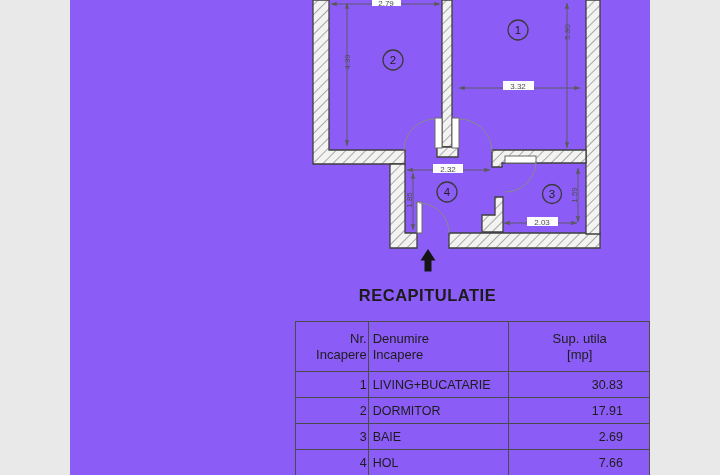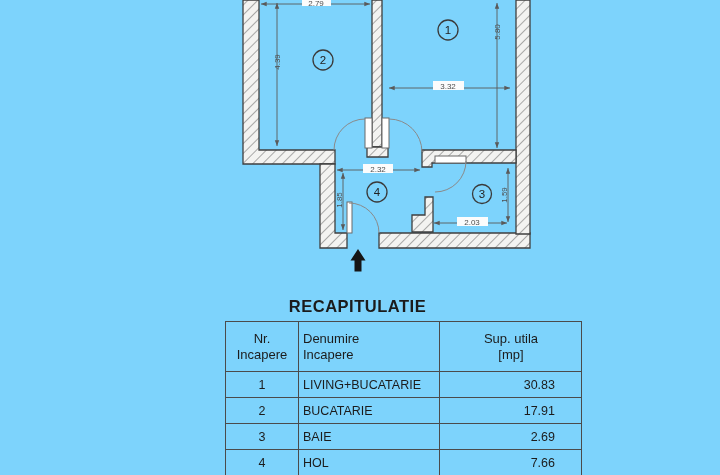--- a/index.html
+++ b/index.html
@@ -1,41 +1,41 @@
 <!DOCTYPE html>
 <html><head>
 <meta charset="utf-8">
 <style>
   html,body{margin:0;padding:0;background:#e9e9e9;}
   .page{
-    position:relative;width:720px;height:475px;margin:0 auto;
-    background:#7dd3fc;overflow:hidden;
+    position:relative;width:580px;height:475px;margin:0 auto;
+    background:#8b5cf6;overflow:hidden;
     font-family:"Liberation Sans","DejaVu Sans",sans-serif;
     color:#1f1f1f;
   }
   .plan-svg{position:absolute;left:0;top:0;}
   .wall{fill:url(#hatch);stroke:#3f3f3f;stroke-width:1.3;}
   .leaf{fill:#ffffff;stroke:#6b6b6b;stroke-width:1;}
   .arc{fill:none;stroke:#8a8a8a;stroke-width:1;}
   .dim{stroke:#5a5a5a;stroke-width:0.9;}
   .dimtxt{fill:#4e4e4e;font-size:8px;font-family:"Liberation Sans",sans-serif;}
   .dimbg{fill:#fcfcfc;}
   .roomcirc{fill:none;stroke:#3a3a3a;stroke-width:1.3;}
   .roomnum{fill:#222;font-size:11.5px;font-family:"Liberation Sans",sans-serif;text-anchor:middle;}
   .recap-title{
-    position:absolute;left:250px;top:297px;width:215px;
+    position:absolute;left:250px;top:286px;width:215px;
     text-align:center;font-size:16.5px;font-weight:700;letter-spacing:.5px;color:#1b1b1b;
   }
   table.recap{
     position:absolute;left:225px;top:321px;
     border-collapse:collapse;table-layout:fixed;
     font-size:12.5px;color:#1c1c1c;
   }
   table.recap td{border:1.2px solid #4b4b4b;overflow:hidden;white-space:nowrap;}
-  .c-nr{width:70px;text-align:center;}
+  .c-nr{width:70px;text-align:right;}
   .c-name{width:135px;text-align:left;padding-left:4px;}
   .c-area{width:114px;text-align:right;padding-right:26px;margin-left:30px;}
   .hdr td{height:47px;font-size:13px;line-height:1.2;vertical-align:middle;}
   .hdr .c-area{text-align:center;padding-right:0;}
   .row td{height:23px;}
 </style>
 </head>
 <body>
 
 <div class="page">
@@ -131,21 +131,21 @@
           <div>[mp]</div>
         </td>
       </tr>
       <tr class="row">
         <td class="c-nr">1</td>
         <td class="c-name">LIVING+BUCATARIE</td>
         <td class="c-area">30.83</td>
       </tr>
       <tr class="row">
         <td class="c-nr">2</td>
-        <td class="c-name">BUCATARIE</td>
+        <td class="c-name">DORMITOR</td>
         <td class="c-area">17.91</td>
       </tr>
       <tr class="row">
         <td class="c-nr">3</td>
         <td class="c-name">BAIE</td>
         <td class="c-area">2.69</td>
       </tr>
       <tr class="row">
         <td class="c-nr">4</td>
         <td class="c-name">HOL</td>

